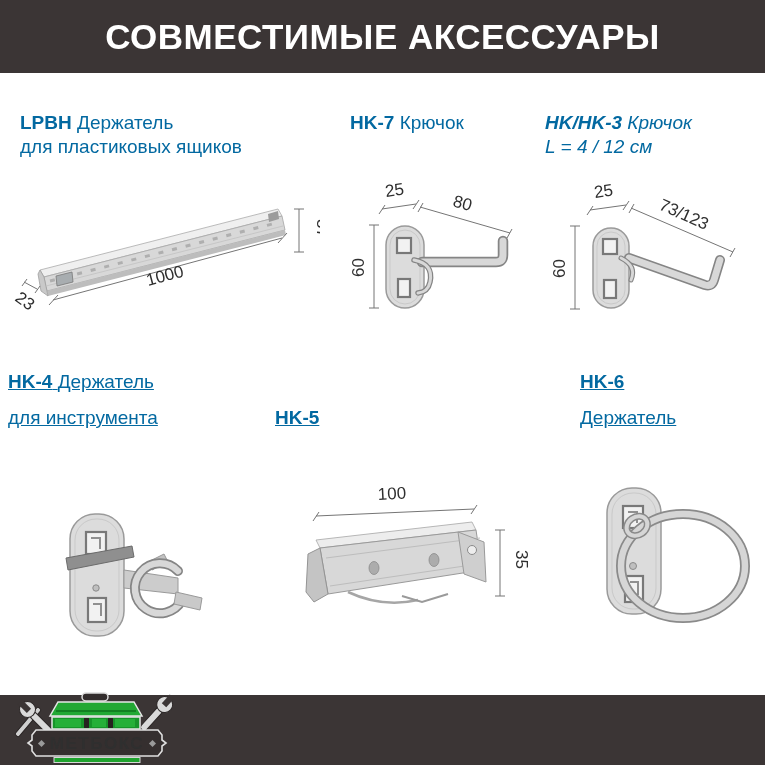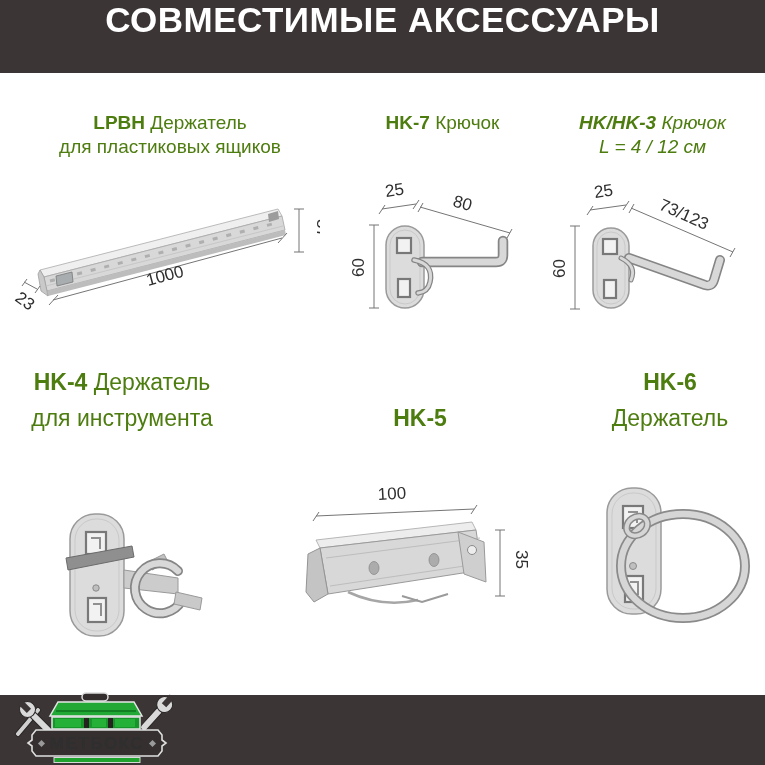--- a/index.html
+++ b/index.html
@@ -1,24 +1,24 @@
 <!DOCTYPE html>
 <html><head>
 <meta charset="utf-8">
 <style>
   html,body{margin:0;padding:0;background:#fff;}
   .page{position:relative;width:765px;height:765px;background:#ffffff;overflow:hidden;
         font-family:"Liberation Sans",sans-serif;color:#1c1c1c;}
   .topbar{position:absolute;left:0;top:0;width:765px;height:73px;background:#3B3535;
-          display:flex;justify-content:center;}
+          display:flex;align-items:center;justify-content:center;}
   .topbar .title{color:#ffffff;font-size:35px;font-weight:700;letter-spacing:.5px;}
   .footerbar{position:absolute;left:0;top:695px;width:765px;height:70px;background:#3B3535;}
-  .lbl{position:absolute;text-align:center;color:#4d7c0f;}
+  .lbl{position:absolute;text-align:left;color:#0369a1;}
   .lbl-sm{font-size:19px;line-height:24px;}
-  .lbl-lg{font-size:23px;line-height:36px;}
+  .lbl-lg{font-size:19px;line-height:36px;text-decoration:underline;}
   .bold{font-weight:700;}
   .drawing{position:absolute;}
   svg text{font-family:"Liberation Sans",sans-serif;fill:#2F2F2F;font-size:17px;}
   svg .dimline{stroke:#757575;stroke-width:1;fill:none;}
   svg .plate{fill:#DCDCDC;stroke:#9A9A9A;stroke-width:1.5;}
   svg .slot{fill:#F2F2F2;stroke:#787878;stroke-width:2.2;}
   svg .hook-out{stroke:#858585;fill:none;stroke-linecap:round;stroke-linejoin:round;}
   svg .hook-in{stroke:#D8D8D8;fill:none;stroke-linecap:round;stroke-linejoin:round;}
 </style>
 </head>

